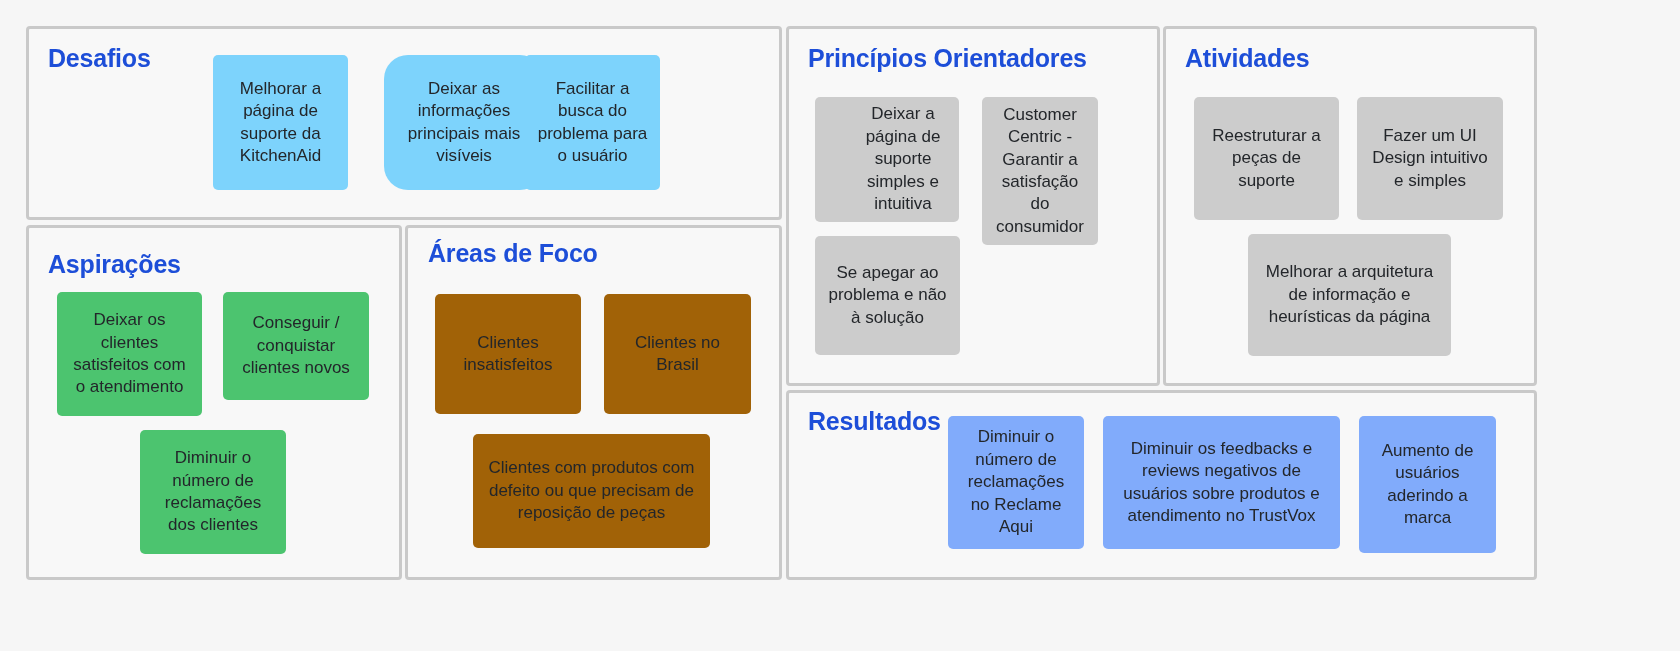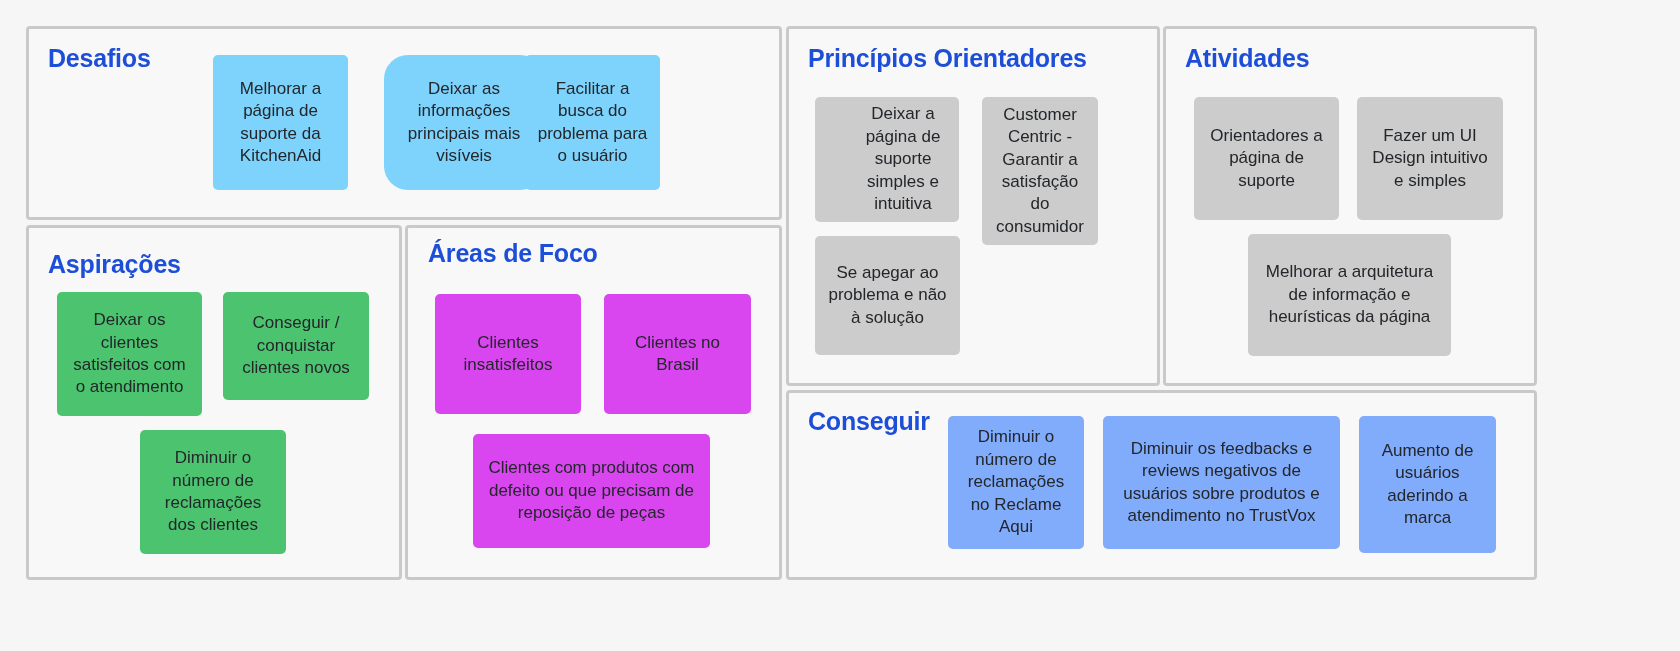--- a/index.html
+++ b/index.html
@@ -64,21 +64,21 @@
     padding: 6px 10px;
     font-size: 17px;
     line-height: 1.32;
     color: #23262a;
     white-space: pre-line;
     font-family: "Liberation Sans", sans-serif;
   }
 
   .c-yellow { background: #7dd3fc; }
   .c-green  { background: #4cc46f; }
-  .c-purple { background: #d946ef; }
+  .c-purple { background: #a16207; }
   .c-gray   { background: #cccccc; }
   .c-blue   { background: #81abfb; }
 
   
   .d0 { left: 213px; top: 55px;  width: 135px; height: 135px; }
   .d1 { left: 384px; top: 55px;  width: 160px; height: 135px; border-radius: 24px; }
   .d2 { left: 525px; top: 55px;  width: 135px; height: 135px; }
 
   
   .a0 { left: 57px;  top: 292px; width: 145px; height: 124px; }
@@ -129,23 +129,23 @@
   <div class="card c-purple f2">Clientes com produtos com defeito ou que precisam de reposição de peças</div>
 
   <div class="panel panel-principios"></div>
   <div class="panel-title t-principios">Princípios Orientadores</div>
   <div class="card c-gray p0">Deixar a página de suporte simples e intuitiva</div>
   <div class="card c-gray p1">Customer Centric - Garantir a satisfação do consumidor</div>
   <div class="card c-gray p2">Se apegar ao problema e não à solução</div>
 
   <div class="panel panel-atividades"></div>
   <div class="panel-title t-atividades">Atividades</div>
-  <div class="card c-gray v0">Orientadores a página de suporte</div>
+  <div class="card c-gray v0">Reestruturar a peças de suporte</div>
   <div class="card c-gray v1">Fazer um UI Design intuitivo e simples</div>
   <div class="card c-gray v2">Melhorar a arquitetura de informação e heurísticas da página</div>
 
   <div class="panel panel-resultados"></div>
-  <div class="panel-title t-resultados">Conseguir</div>
+  <div class="panel-title t-resultados">Resultados</div>
   <div class="card c-blue r0">Diminuir o número de reclamações no Reclame Aqui</div>
   <div class="card c-blue r1">Diminuir os feedbacks e reviews negativos de usuários sobre produtos e atendimento no TrustVox</div>
   <div class="card c-blue r2">Aumento de usuários aderindo a marca</div>
 
 </div>
 
 </body></html>

